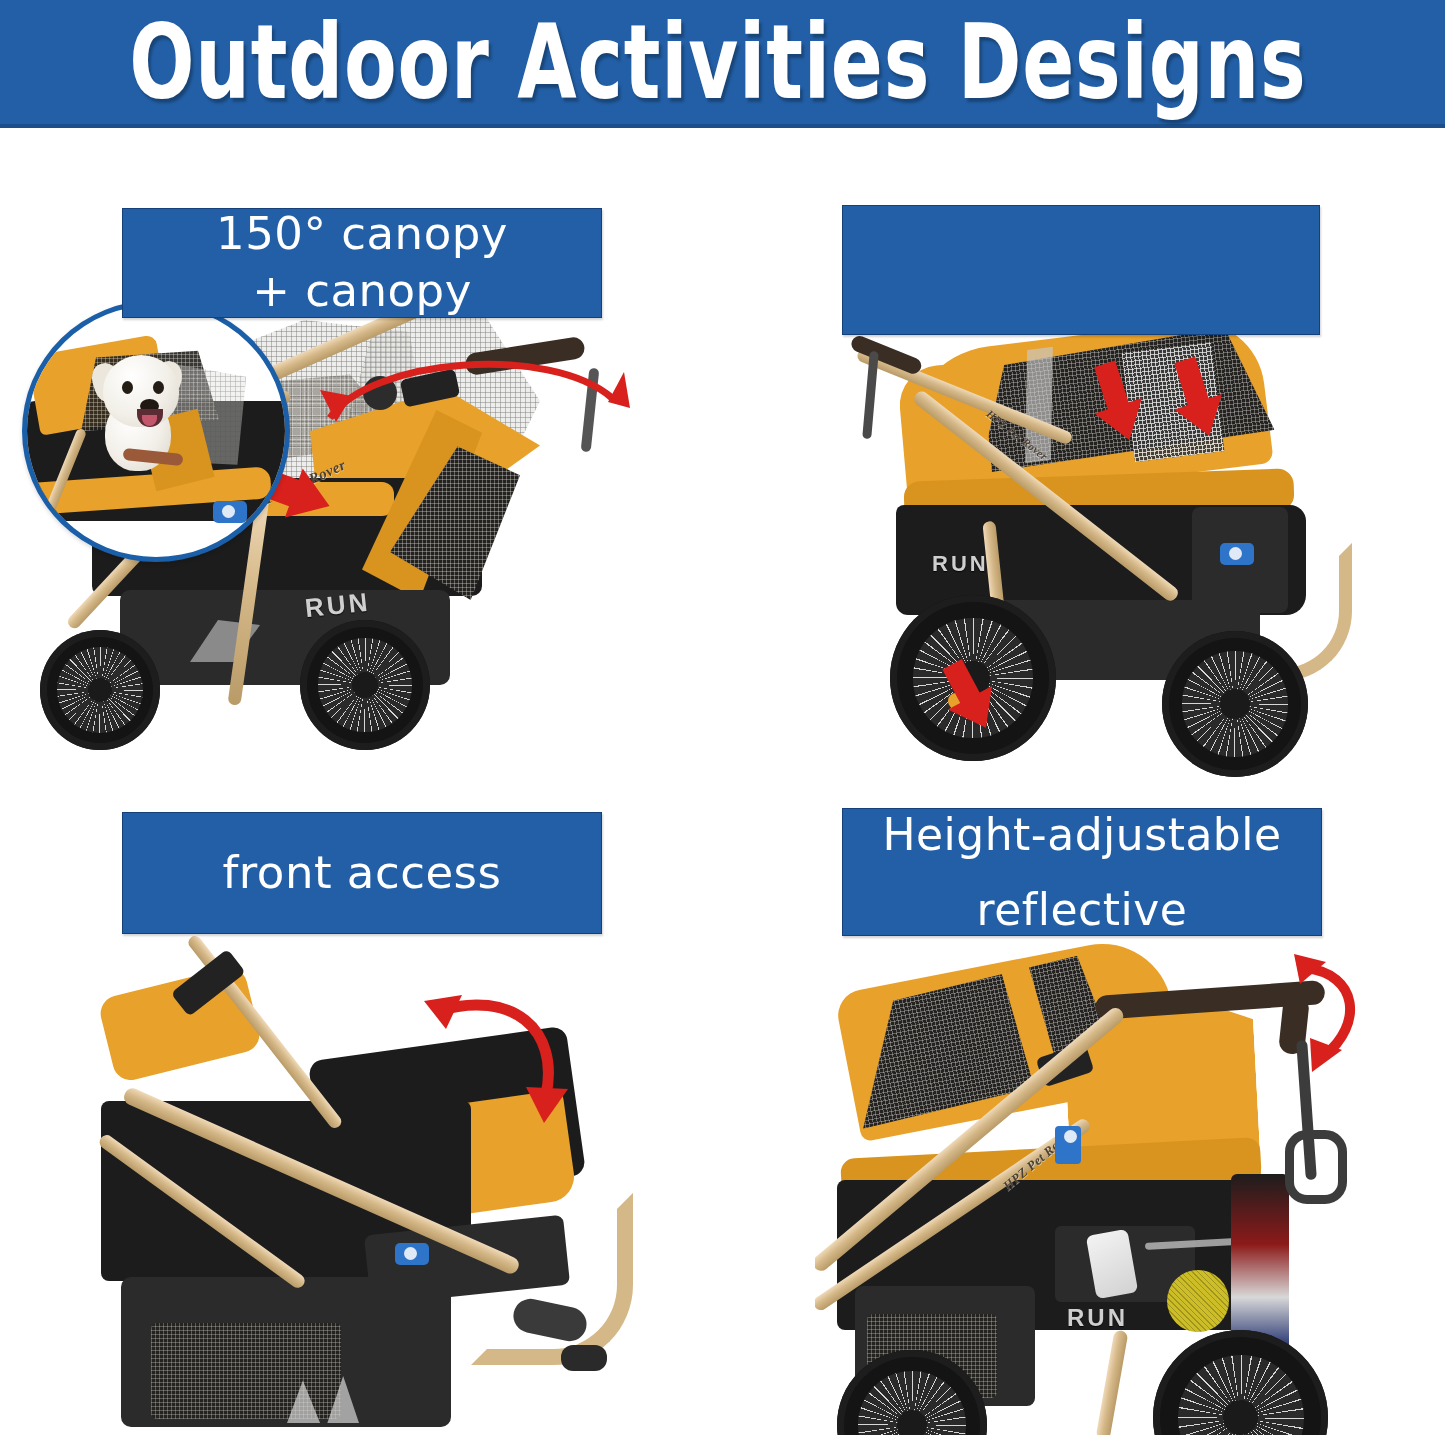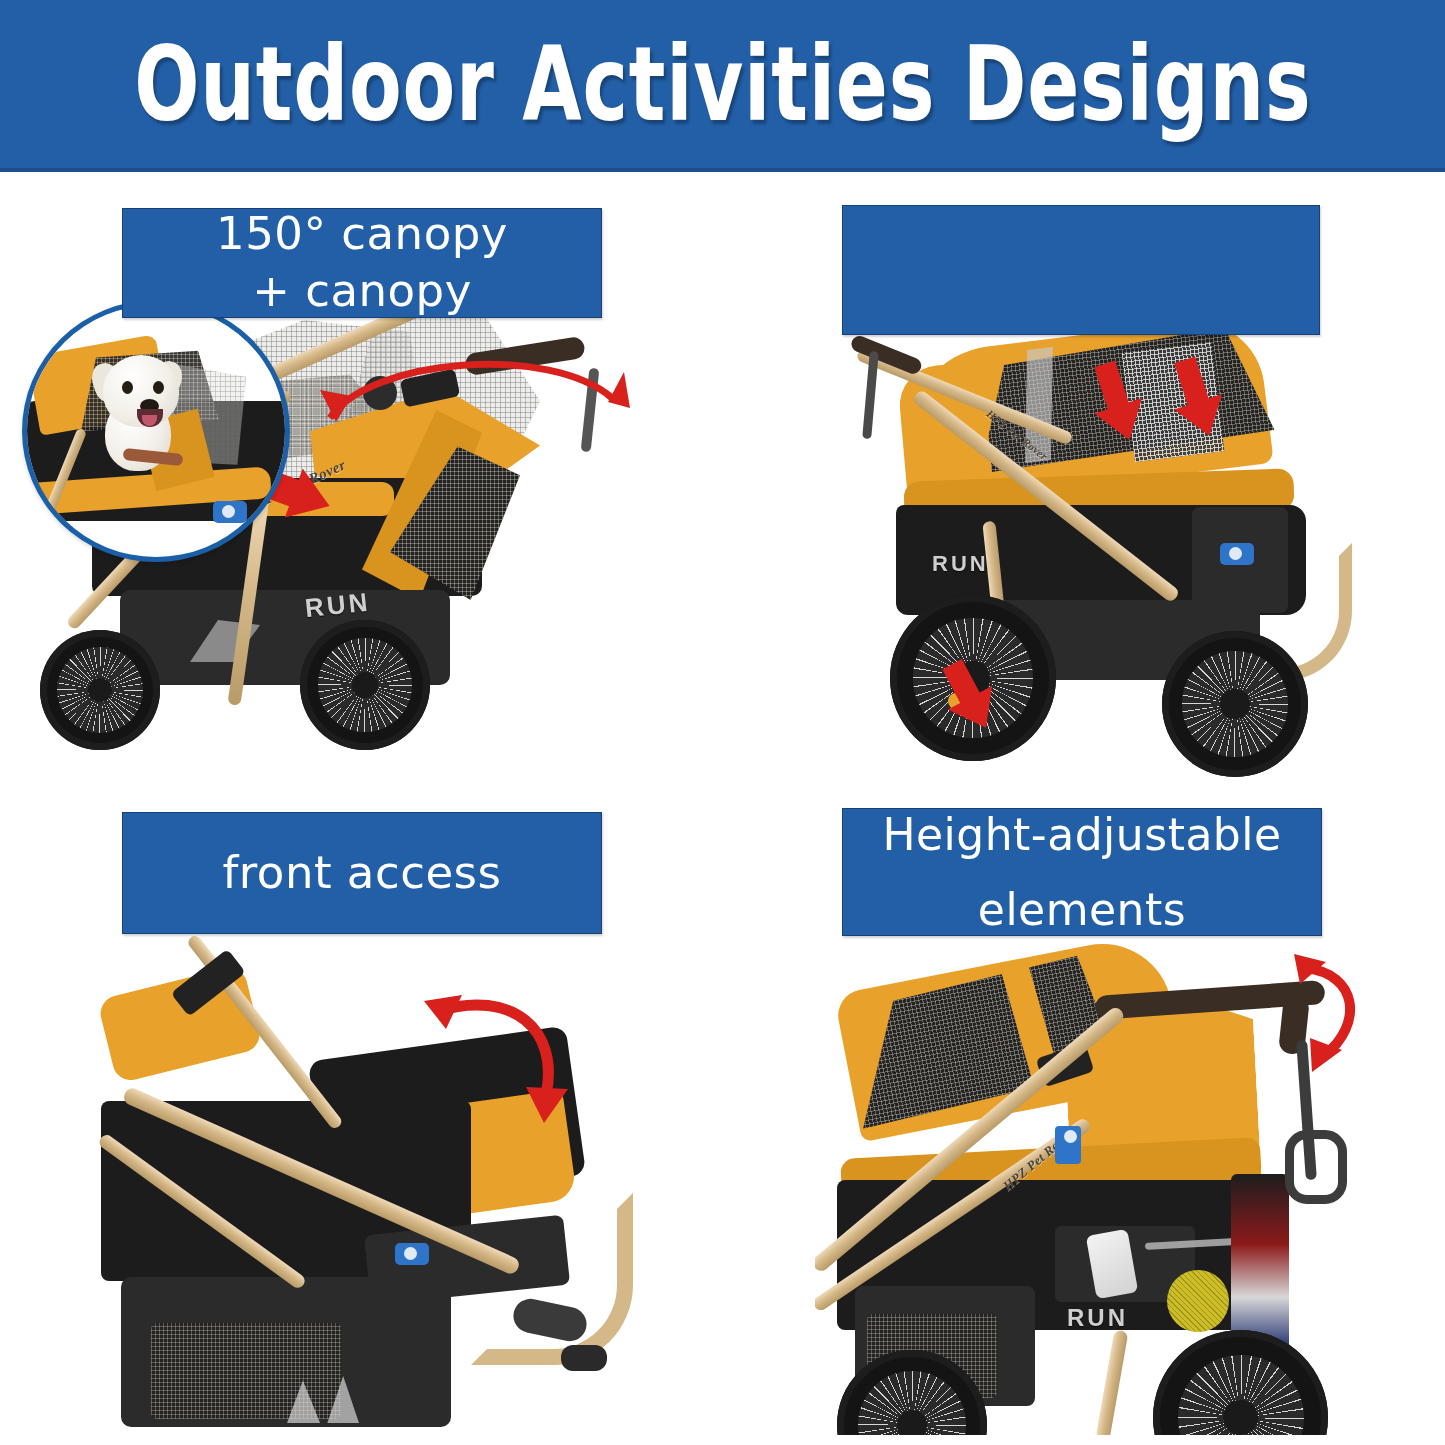--- a/index.html
+++ b/index.html
@@ -8,24 +8,24 @@
     width:1445px;height:1445px;
     background:#ffffff;
     font-family:"Liberation Sans","DejaVu Sans",sans-serif;
     overflow:hidden;
     position:relative;
   }
   .page{position:relative;width:1445px;height:1445px;background:#fff;}
 
   
   .banner{
-    position:absolute;left:0;top:0;width:1445px;height:172px;
+    position:absolute;left:0;top:0;width:1445px;height:128px;
     background:#225FA6;
     border-bottom:4px solid #1B4E8A;
-    display:flex;align-items:center;justify-content:center;
+    display:flex;align-items:center;justify-content:flex-start;
     box-sizing:border-box;
   }
   .banner-title{
     color:#ffffff;
     font-family:"DejaVu Sans Condensed","Liberation Sans Narrow","Liberation Sans",sans-serif;
     font-size:104px;line-height:1;
     font-weight:700;
     letter-spacing:1px;
     transform:scaleX(0.82);
     transform-origin:center;
@@ -368,16 +368,16 @@
 
   <div class="label-box" id="lbl-reflective">
   </div>
 
   <div class="label-box" id="lbl-flipdown">
     <span class="ln">front access</span>
   </div>
 
   <div class="label-box" id="lbl-handlebar">
     <span class="ln">Height-adjustable</span>
-    <span class="ln">elements</span>
+    <span class="ln">reflective</span>
   </div>
 
 </div>
 
 </body></html>

